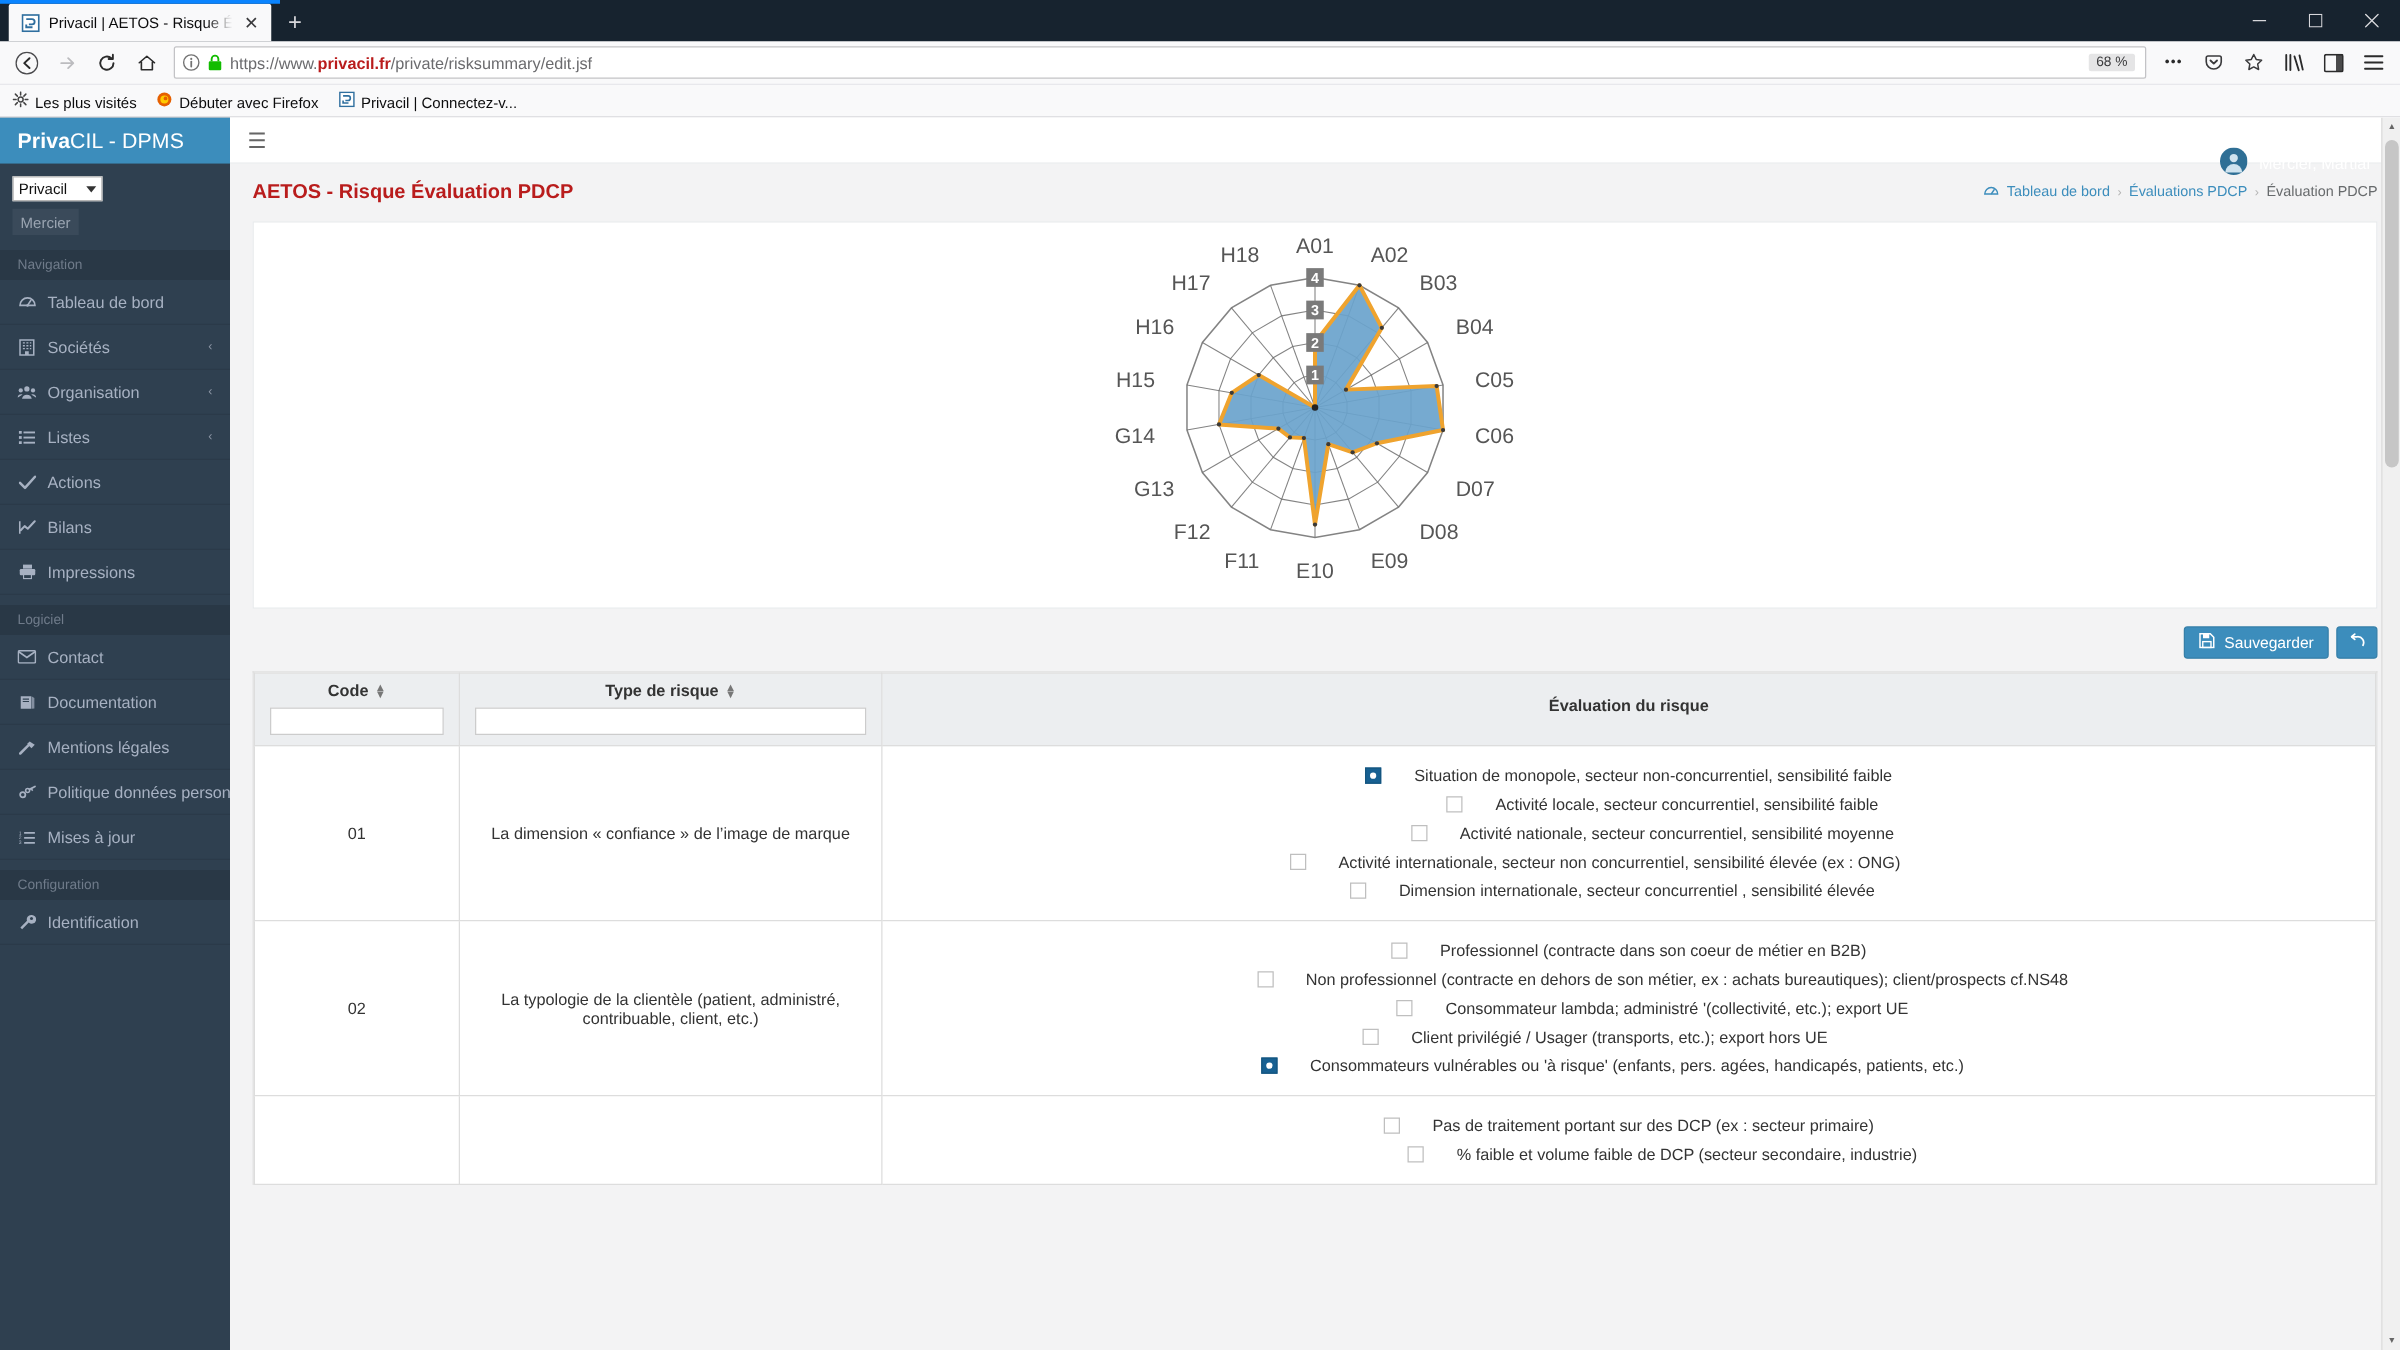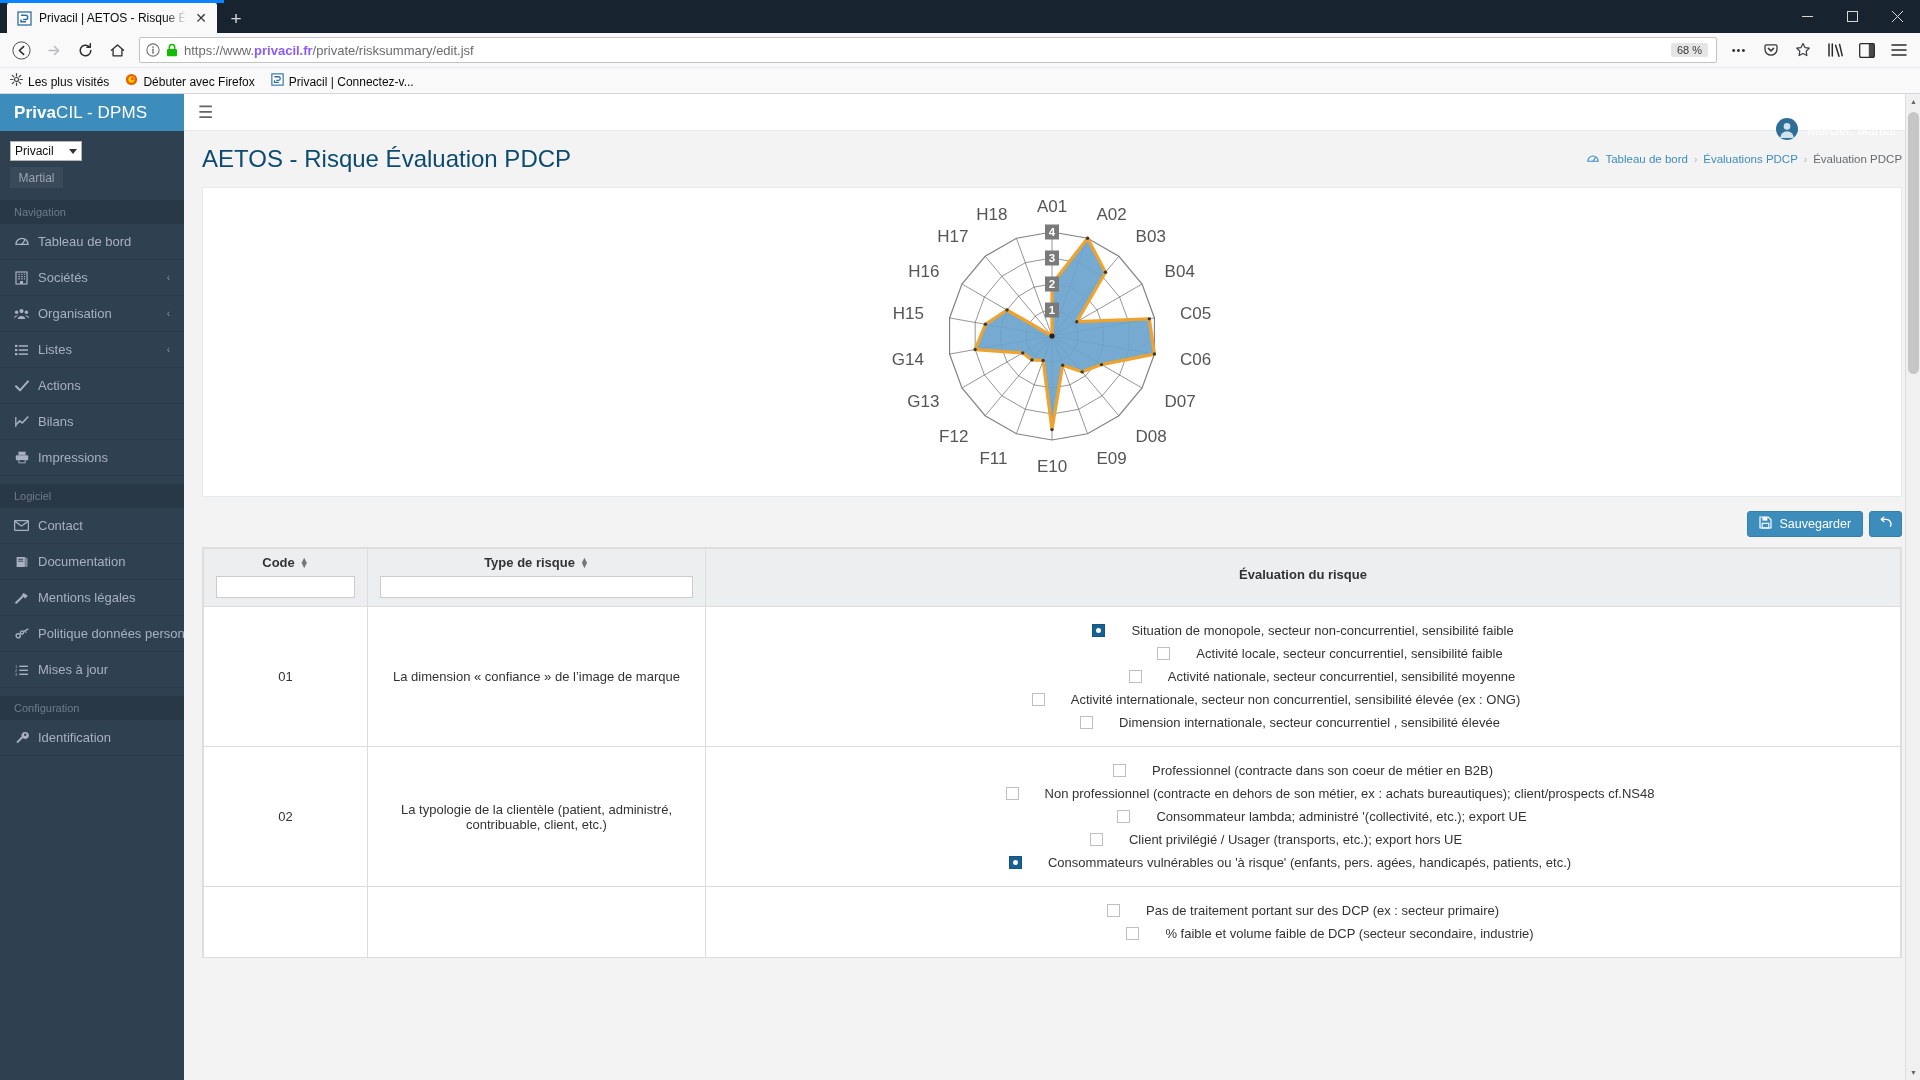--- a/index.html
+++ b/index.html
@@ -100,21 +100,21 @@
     border: 1px solid #c3c3c6;
     border-radius: 2px;
     display: flex;
     align-items: center;
     padding: 0 6px;
     gap: 6px;
     margin: 0 5px;
     position: relative;
   }
   .url-text { flex: 1 1 auto; font-size: 13px; color: #6b6b6e; white-space: nowrap; overflow: hidden; }
-  .url-text b { color: #8b5cf6; font-weight: 700; }
+  .url-text b { color: #b91c1c; font-weight: 700; }
   .zoom-badge {
     font-size: 11px;
     color: #3a3a3c;
     background: #e5e5e6;
     border-radius: 2px;
     padding: 1px 6px;
     margin-right: 2px;
     white-space: nowrap;
   }
   .lock-ico { width: 12px; height: 14px; flex:0 0 12px; }
@@ -240,23 +240,23 @@
   }
   .hamburger { font-size: 17px; color: #666; }
 
   .pagehead {
     background: #f3f3f4;
     padding: 14px 18px 14px 18px;
     display: flex;
     align-items: center;
   }
   .pagetitle {
-    font-size: 24px;
-    font-weight: 400;
-    color: #0c4a6e;
+    font-size: 16px;
+    font-weight: 700;
+    color: #b91c1c;
   }
   .breadcrumb {
     margin-left: auto;
     display: flex;
     align-items: center;
     gap: 6px;
     font-size: 11.5px;
     color: #676a6c;
   }
   .breadcrumb a { color: #3c8dbc; text-decoration: none; }
@@ -535,21 +535,21 @@
       <div id="sidebar">
         <div class="brandbar">
           <div class="brand"><b>Priva</b><span class="light">CIL - DPMS</span></div>
         </div>
 
         <div class="sb-select-wrap">
           <div class="sb-select">
             <span>Privacil</span>
             <span class="caret-dn"></span>
           </div>
-          <div class="sb-validate">Martial</div>
+          <div class="sb-validate">Mercier</div>
         </div>
 
         <div id="sidebar-sections">
             <div class="sb-header">Navigation</div>
             <div class="sb-item">
               <span class="ico">
                 <svg width="14" height="13" viewBox="0 0 14 13">
                   <path d="M1 9.3a6 6 0 1 1 12 0z" fill="none" stroke="currentColor" stroke-width="1.3"></path>
                   <path d="M7 9.3L9.9 5" stroke="currentColor" stroke-width="1.3"></path>
                   <circle cx="7" cy="9.3" r="1" fill="currentColor"></circle>

